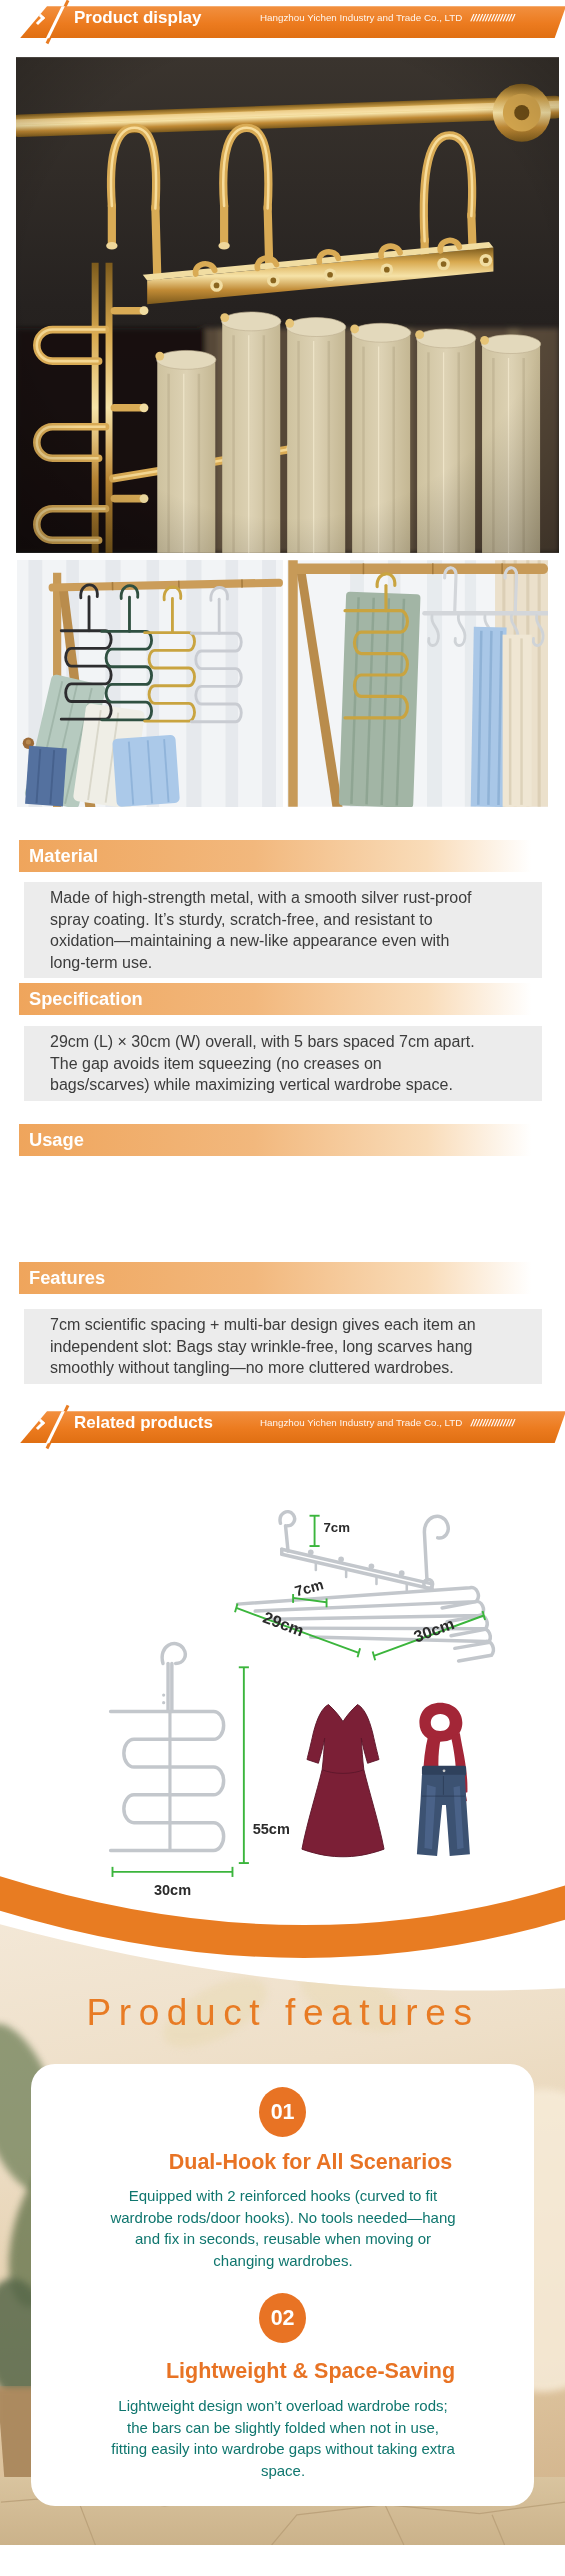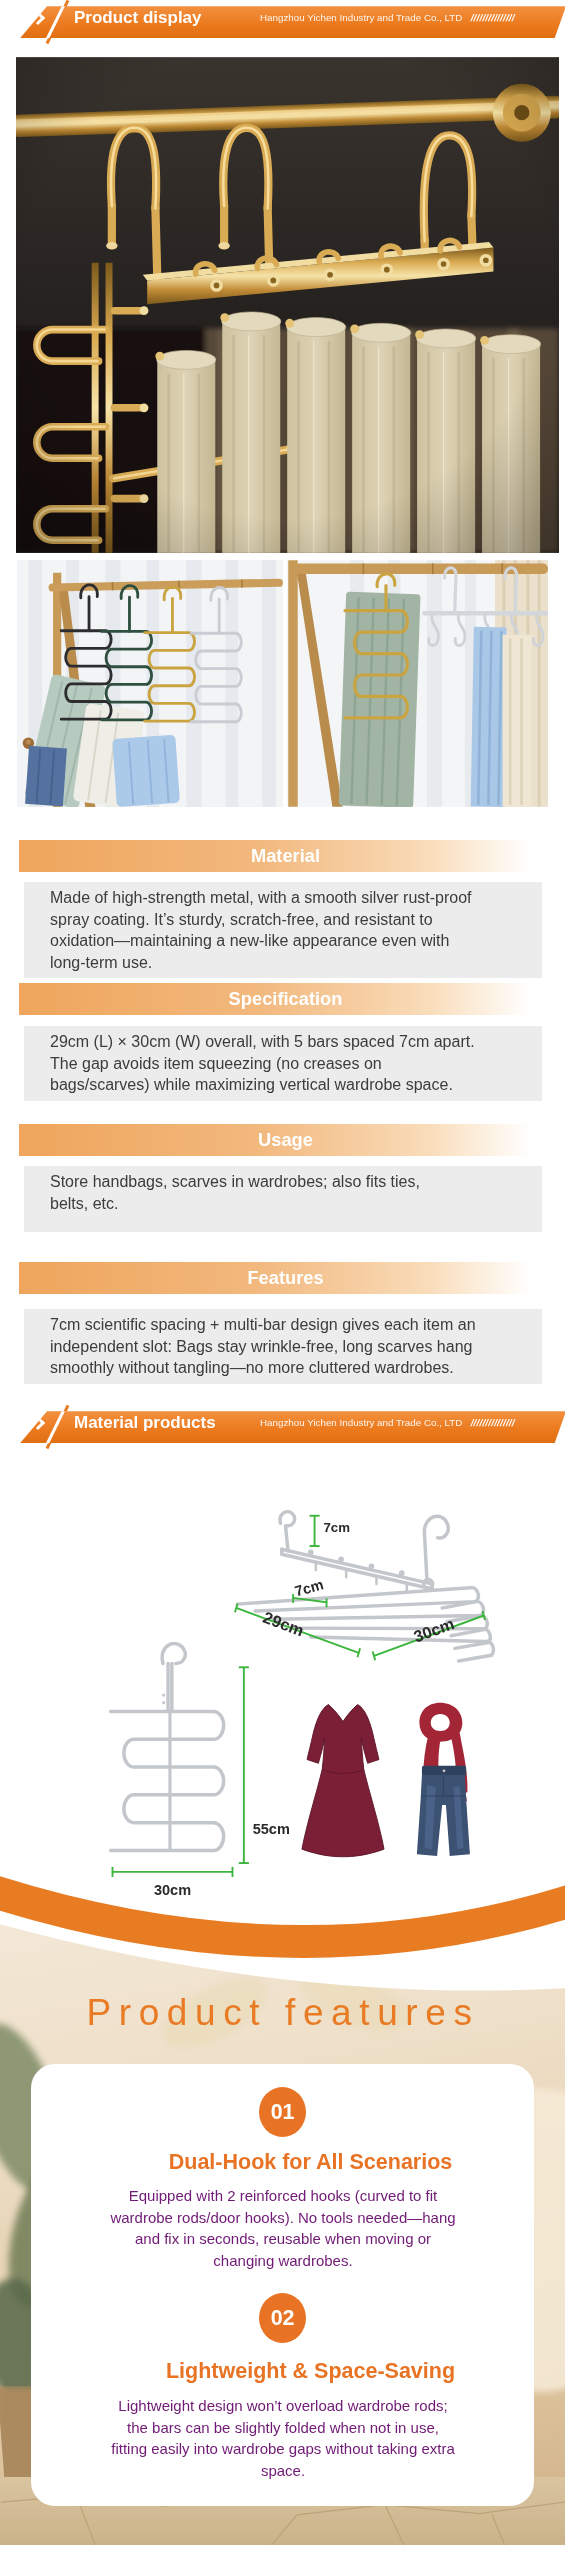--- a/index.html
+++ b/index.html
@@ -17,35 +17,35 @@
                    transform:rotate(26deg);}
   .hdr-chevron{position:absolute;left:33px;top:7px;width:7px;height:7px;
                border-top:3.2px solid #fff;border-right:3.2px solid #fff;transform:rotate(45deg);}
   .hdr-title{position:absolute;left:74px;top:0;line-height:23px;color:#fff;font-size:17px;font-weight:700;}
   .hdr-company{position:absolute;left:260px;top:0;line-height:23.4px;color:rgba(255,255,255,.92);font-size:9.8px;}
   .hdr-slashes{position:absolute;left:471px;top:0;line-height:23px;color:#fff;font-size:9.5px;font-weight:700;
                transform:skewX(-14deg);letter-spacing:0.3px;}
   
   .sec-bar{position:absolute;left:19px;width:523px;height:32px;box-sizing:border-box;padding-left:10px;
            background:linear-gradient(90deg,#efa55c 0%,#f2b87d 45%,#f9dcb9 78%,#ffffff 98%);
-           color:#fff;font-size:18.3px;font-weight:700;line-height:32px;text-align:center;}
+           color:#fff;font-size:18.3px;font-weight:700;line-height:32px;}
   .sec-body{position:absolute;left:24px;width:518px;box-sizing:border-box;padding:5px 26px;
             background:#ececec;color:#3c3c3c;font-size:16px;line-height:21.5px;white-space:pre-line;}
   
   .pf-photo{position:absolute;left:0;top:1887px;width:566px;height:658px;
             background:linear-gradient(170deg,#f4e9d9 0%,#eedfc8 30%,#e6d2b2 55%,#dcc29c 78%,#cfb087 100%);
             clip-path:path('M -5,36 Q 470,166 901,46 L 901,1043 L -5,1043 Z');}
   .blur{filter:blur(3.8px);}
   .pf-title{position:absolute;left:0;top:1992px;width:566px;text-align:center;color:#e87b24;
             font-size:37px;font-weight:400;letter-spacing:7.6px;}
   .card{position:absolute;left:31px;top:2064px;width:503px;height:442px;background:#fff;border-radius:24px;}
   .badge{position:absolute;left:50%;margin-left:-23.4px;width:47px;height:50px;border-radius:50%;
          background:#e87324;color:#fff;font-size:21.5px;font-weight:700;text-align:center;line-height:50px;}
   .feat-h{position:absolute;left:0;width:503px;text-align:center;color:#e87324;font-size:21.5px;font-weight:700;padding-left:28px;}
-  .feat-p{position:absolute;left:32px;width:440px;text-align:center;color:#701a75;font-size:15px;
+  .feat-p{position:absolute;left:32px;width:440px;text-align:center;color:#0f766e;font-size:15px;
           line-height:21.5px;white-space:pre-line;}
 </style>
 </head>
 <body>
 
 <div id="page">
 
   <div class="hdr" style="top:0">
     <div class="hdr-slash-outer"></div>
     <div class="hdr-bar">
@@ -372,35 +372,33 @@
 long-term use.</div>
 
   <div class="sec-bar" style="top:983px">
     <span>Specification</span></div>
   <div class="sec-body" style="top:1026px">29cm (L) × 30cm (W) overall, with 5 bars spaced 7cm apart.
 The gap avoids item squeezing (no creases on
 bags/scarves) while maximizing vertical wardrobe space.</div>
 
   <div class="sec-bar" style="top:1124px">
     <span>Usage</span></div>
-  <div class="sec-body" style="top:1166px;height:66px">Store handbags, scarves in wardrobes; also fits ties,
-belts, etc.</div>
 
   <div class="sec-bar" style="top:1262px">
     <span>Features</span></div>
   <div class="sec-body" style="top:1309px">7cm scientific spacing + multi-bar design gives each item an
 independent slot: Bags stay wrinkle-free, long scarves hang
 smoothly without tangling—no more cluttered wardrobes.</div>
 
   <div class="hdr" style="top:1405px">
     <div class="hdr-slash-outer"></div>
     <div class="hdr-bar">
       <span class="hdr-slash-inner"></span>
       <span class="hdr-chevron"></span>
-      <span class="hdr-title">Material products</span>
+      <span class="hdr-title">Related products</span>
       <span class="hdr-company">Hangzhou Yichen Industry and Trade Co., LTD</span>
       <span class="hdr-slashes">///////////////</span>
     </div>
   </div>
 
   <svg class="abs" style="left:0;top:1445px" width="566" height="461" viewBox="0 0 896 730">
 
     <g fill="none" stroke="#c3c7cc" stroke-width="5.5" stroke-linecap="round" stroke-linejoin="round">
       <path d="M 444,124 C 440,108 456,100 464,110 C 470,118 464,128 455,128"></path>
       <line x1="452" y1="128" x2="456" y2="168"></line>

